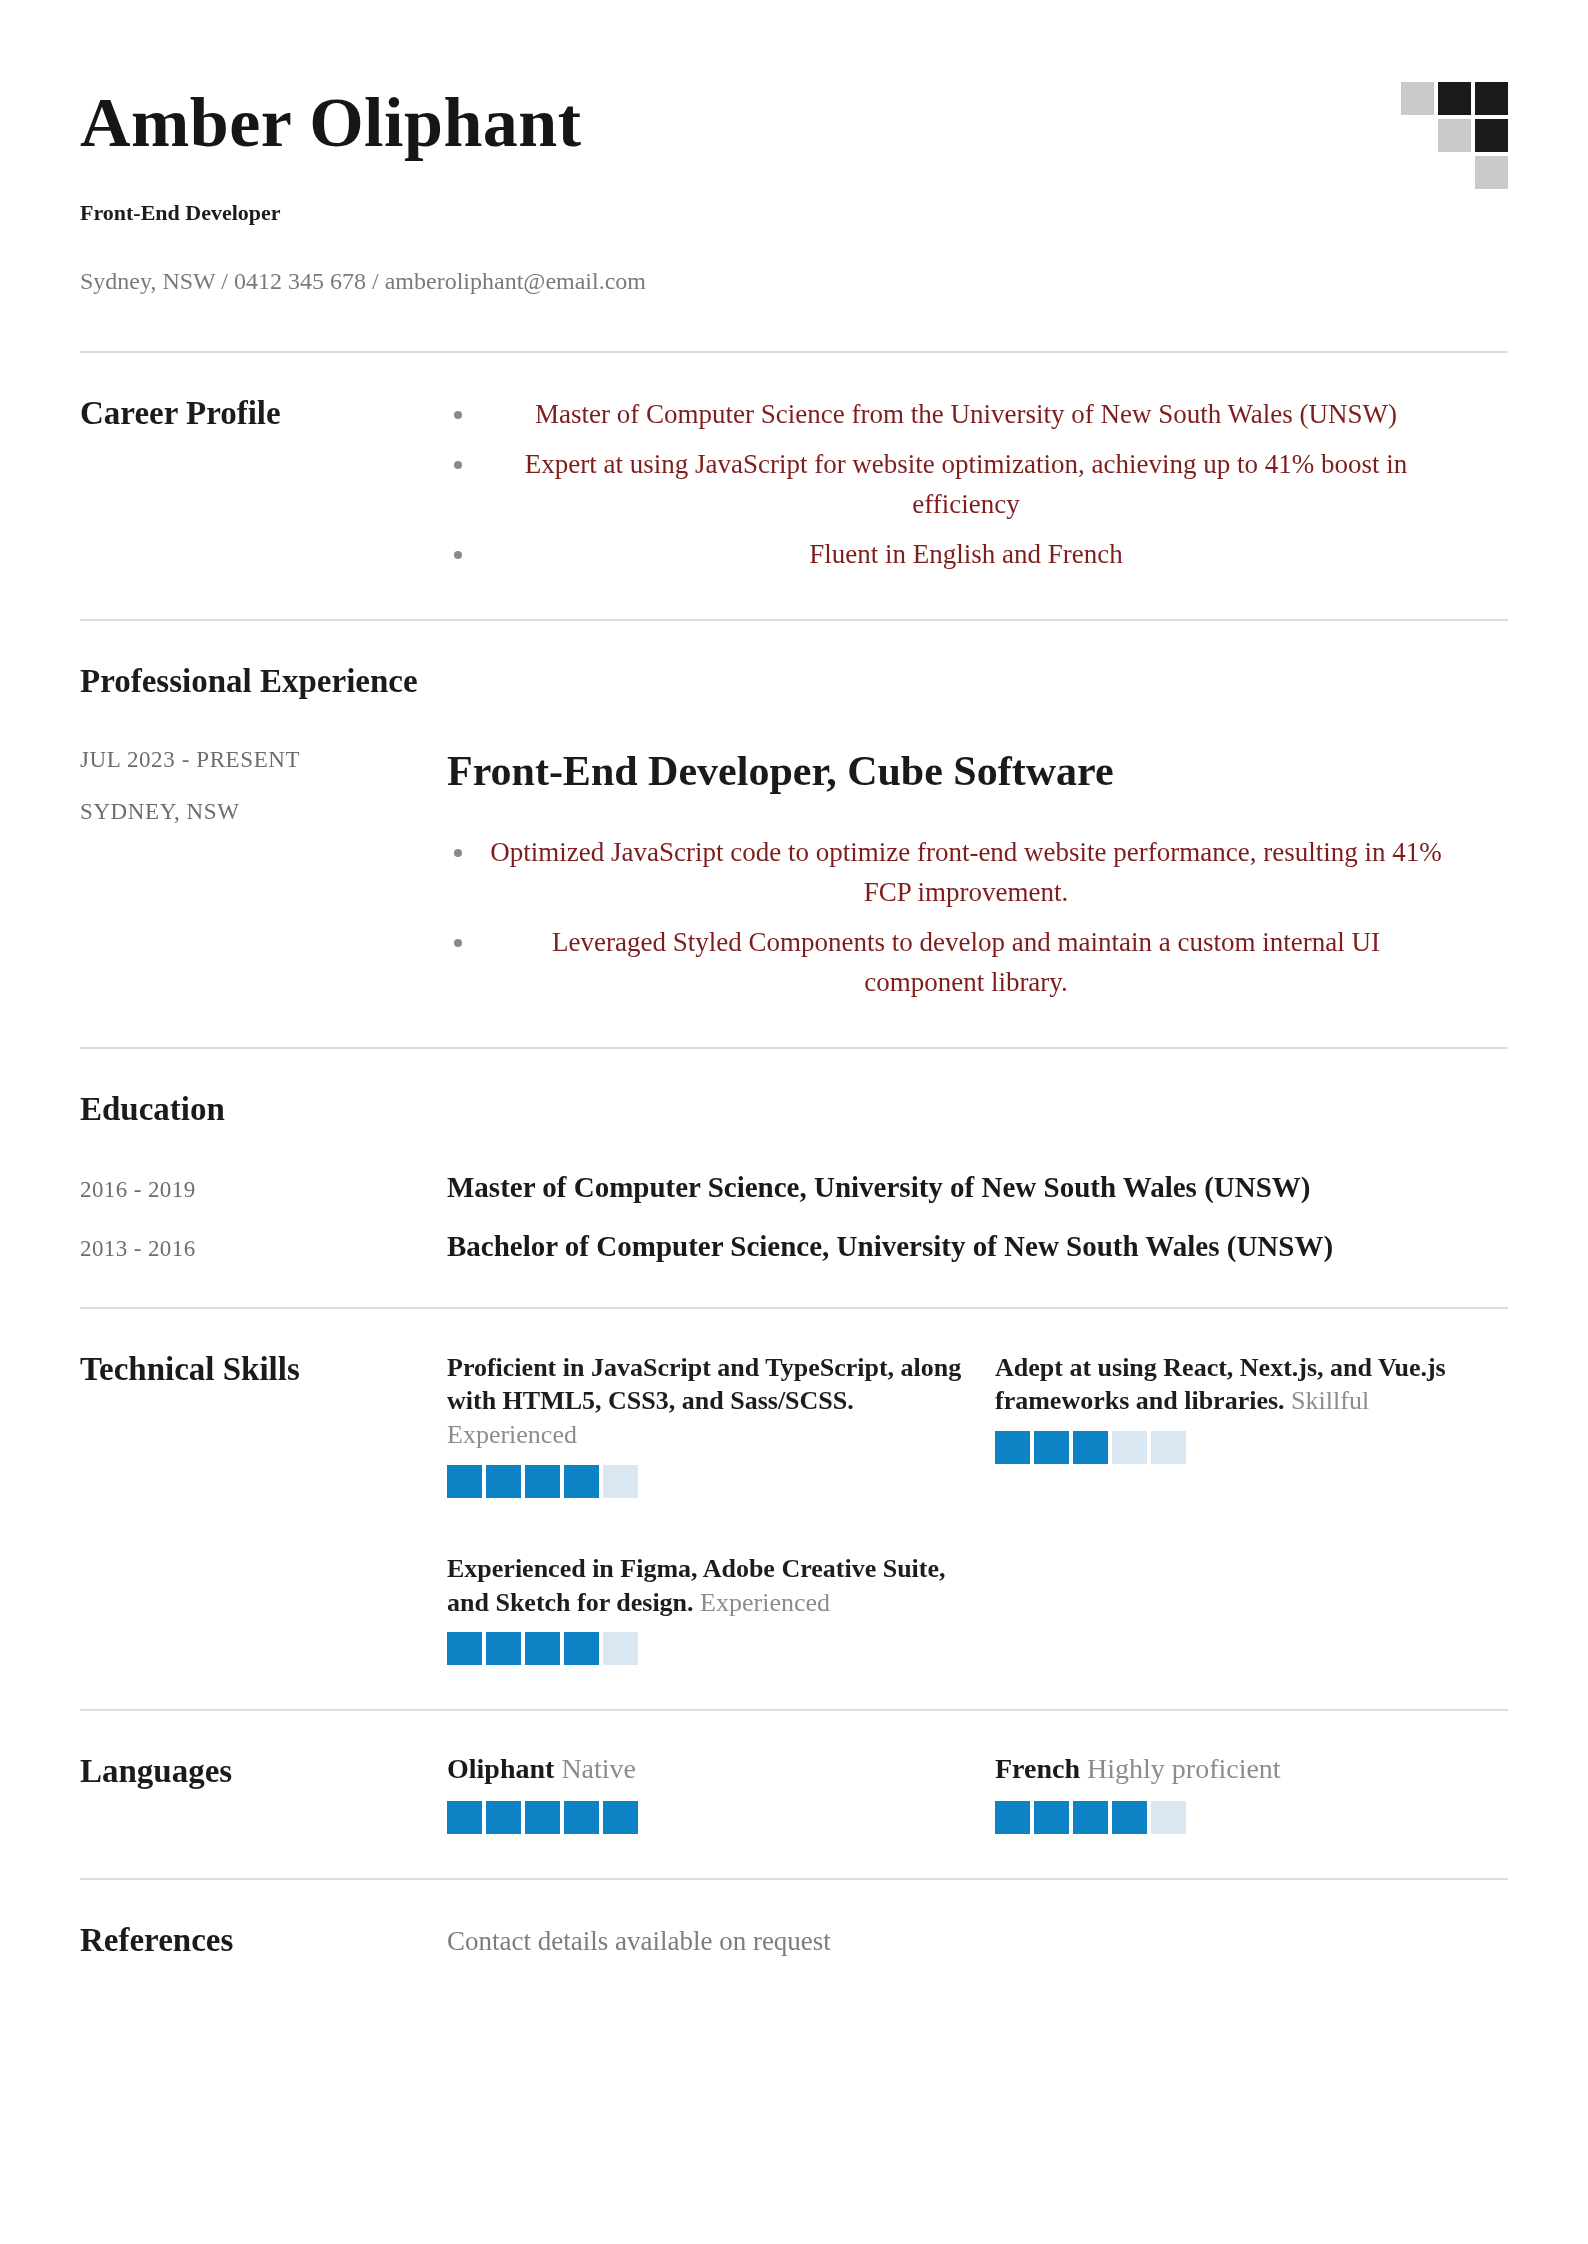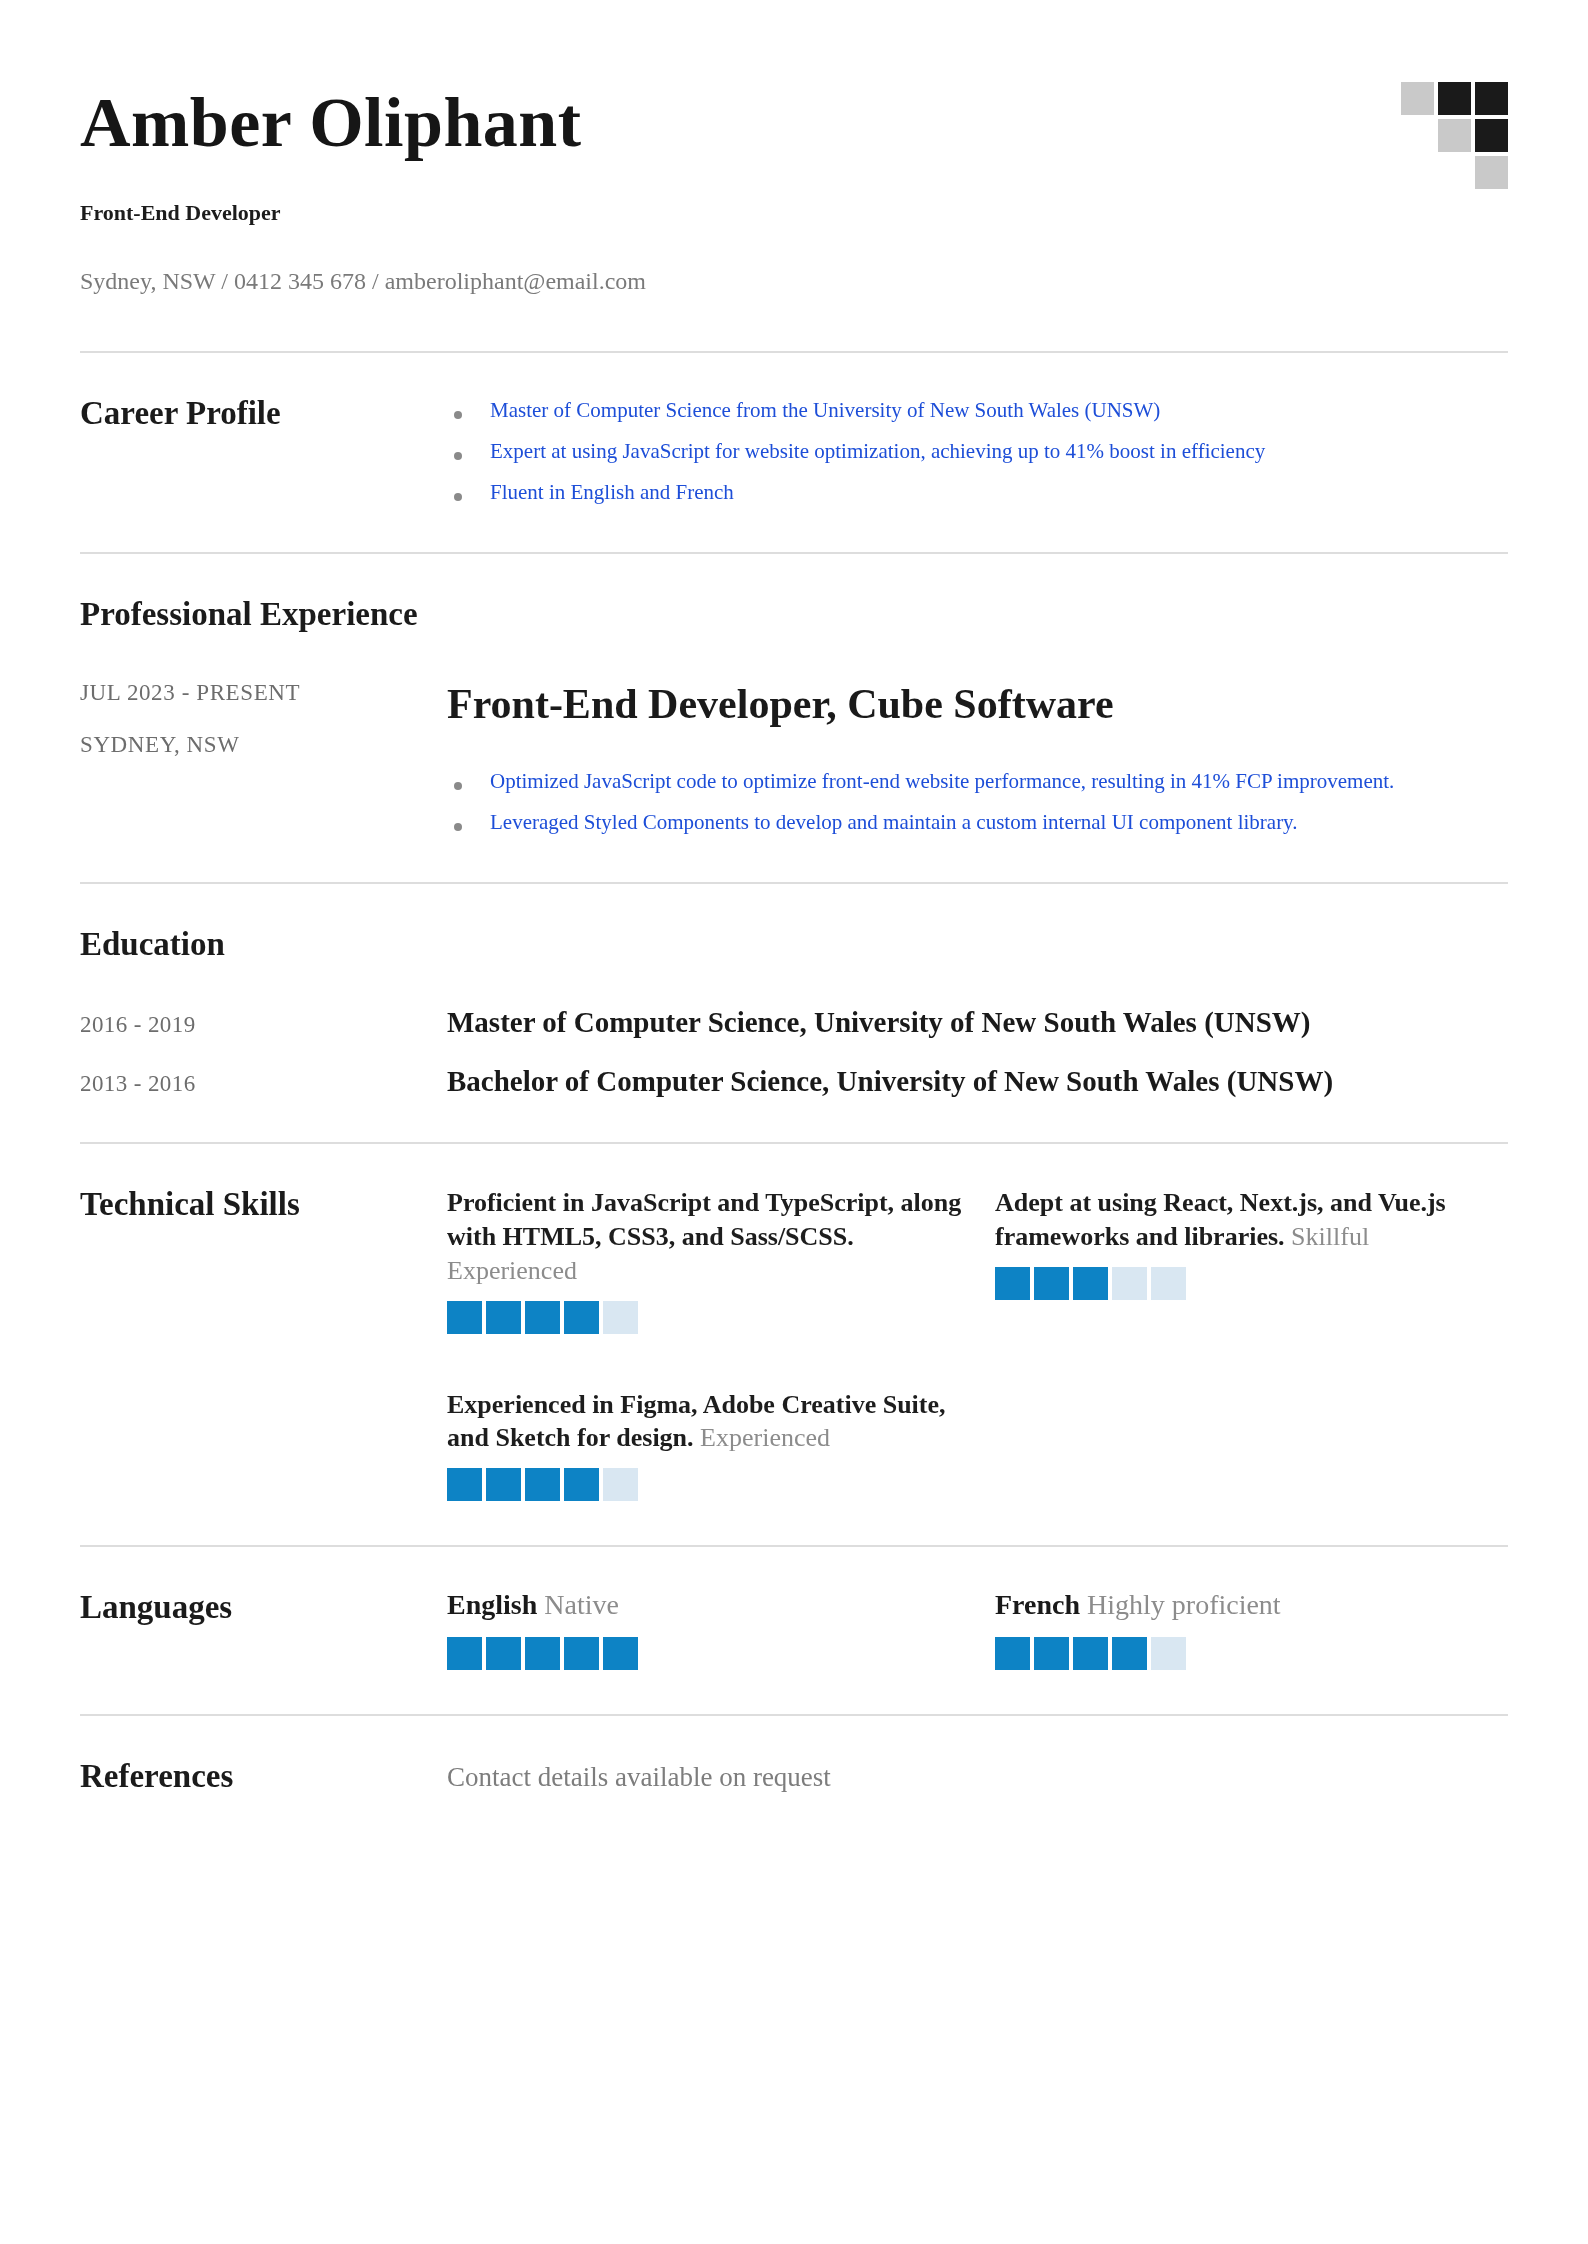--- a/index.html
+++ b/index.html
@@ -31,21 +31,21 @@
 
   
   .sec { padding:42px 0 44px 0; }
   .sec-grid { display:grid; grid-template-columns:367px 1fr; align-items:start; }
   h2.sec-title { font-size:33px; font-weight:700; color:#1b1b1b; line-height:1.15; }
 
   
   ul.bullets { list-style:none; max-width:995px; }
   ul.bullets li {
     position:relative; padding-left:43px;
-    font-size:21px; color:#1d4ed8; line-height:1.48;
+    font-size:27px; color:#7f1d1d; line-height:1.48;text-align:center;
   }
   ul.bullets li + li { margin-top:10px; }
   ul.bullets li::before {
     content:""; position:absolute; left:7px; top:16px;
     width:8px; height:8px; border-radius:50%; background:#8a8a8a;
   }
 
   
   .job { margin-top:46px; }
   .job-meta { font-size:23px; color:#6d6d6d; letter-spacing:0.6px; text-transform:uppercase; }
@@ -195,21 +195,21 @@
     </div>
   </section>
   <hr class="divider">
 
   <section class="sec">
     <div class="sec-grid">
       <h2 class="sec-title">Languages</h2>
       <div class="two-col">
         <div class="lang">
           <div class="lang-line">
-            <span>English</span>
+            <span>Oliphant</span>
             <span class="level-label">Native</span>
           </div>
           <div class="bar">
               <span class="seg filled"></span>
               <span class="seg filled"></span>
               <span class="seg filled"></span>
               <span class="seg filled"></span>
               <span class="seg filled"></span>
             </div>
         </div>

